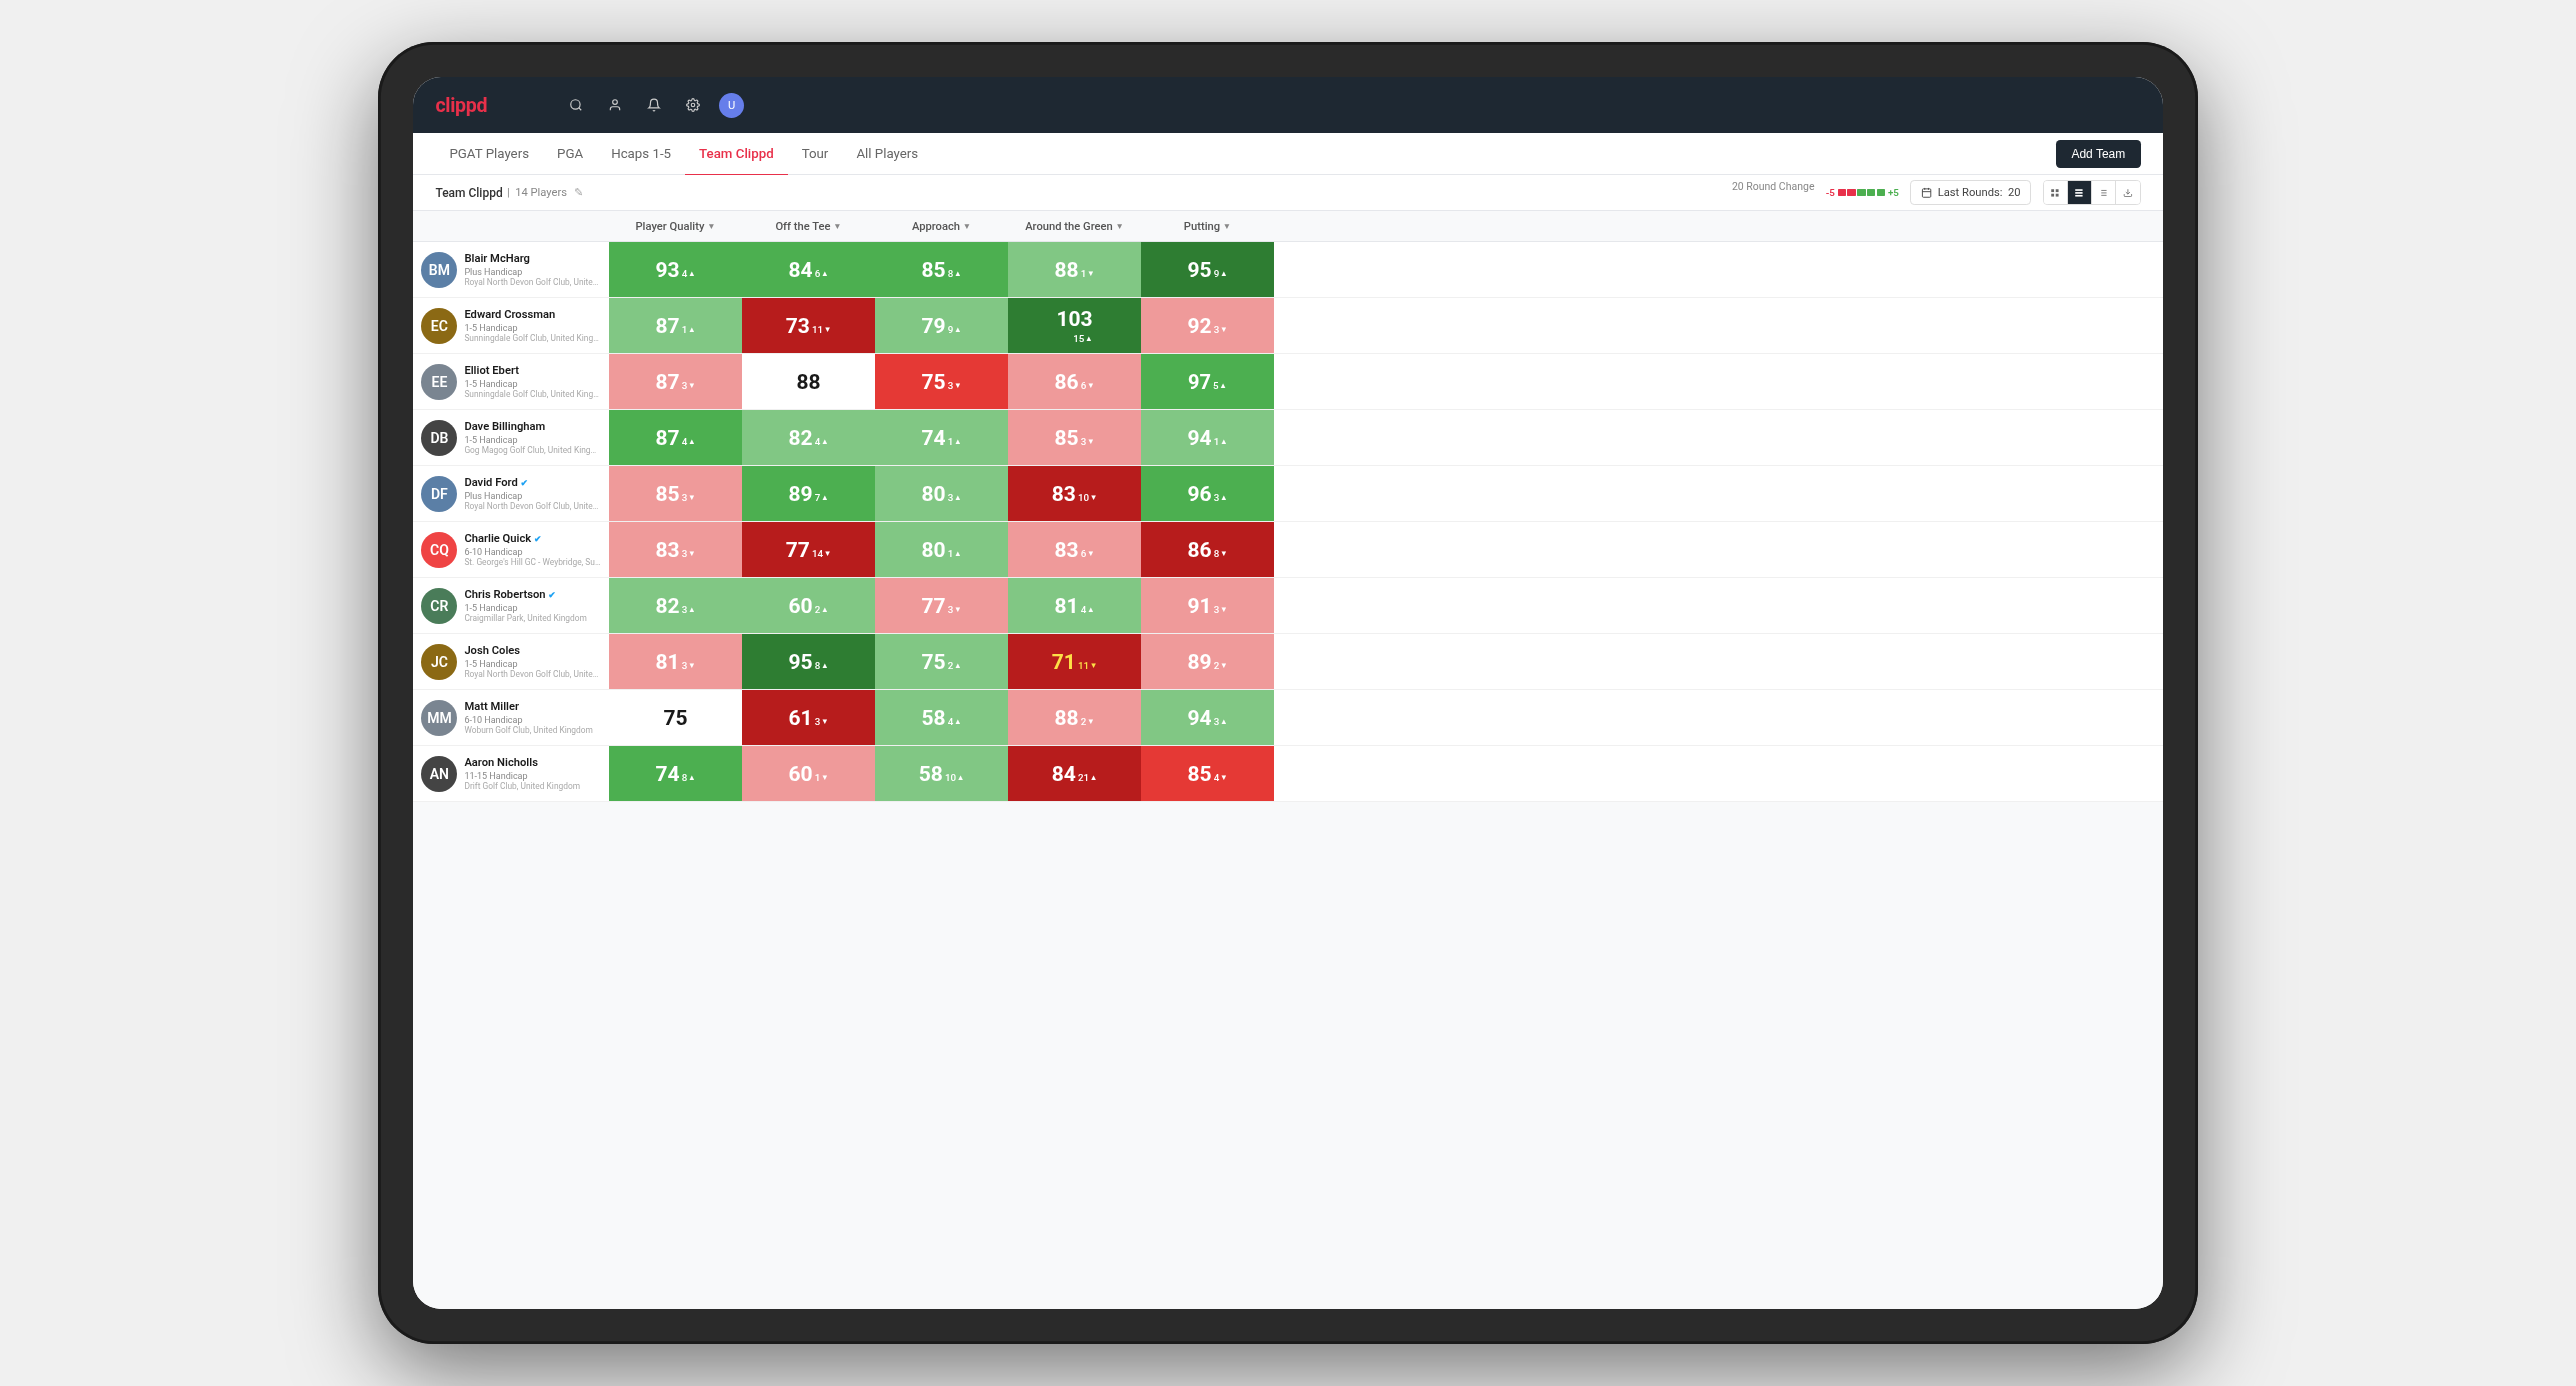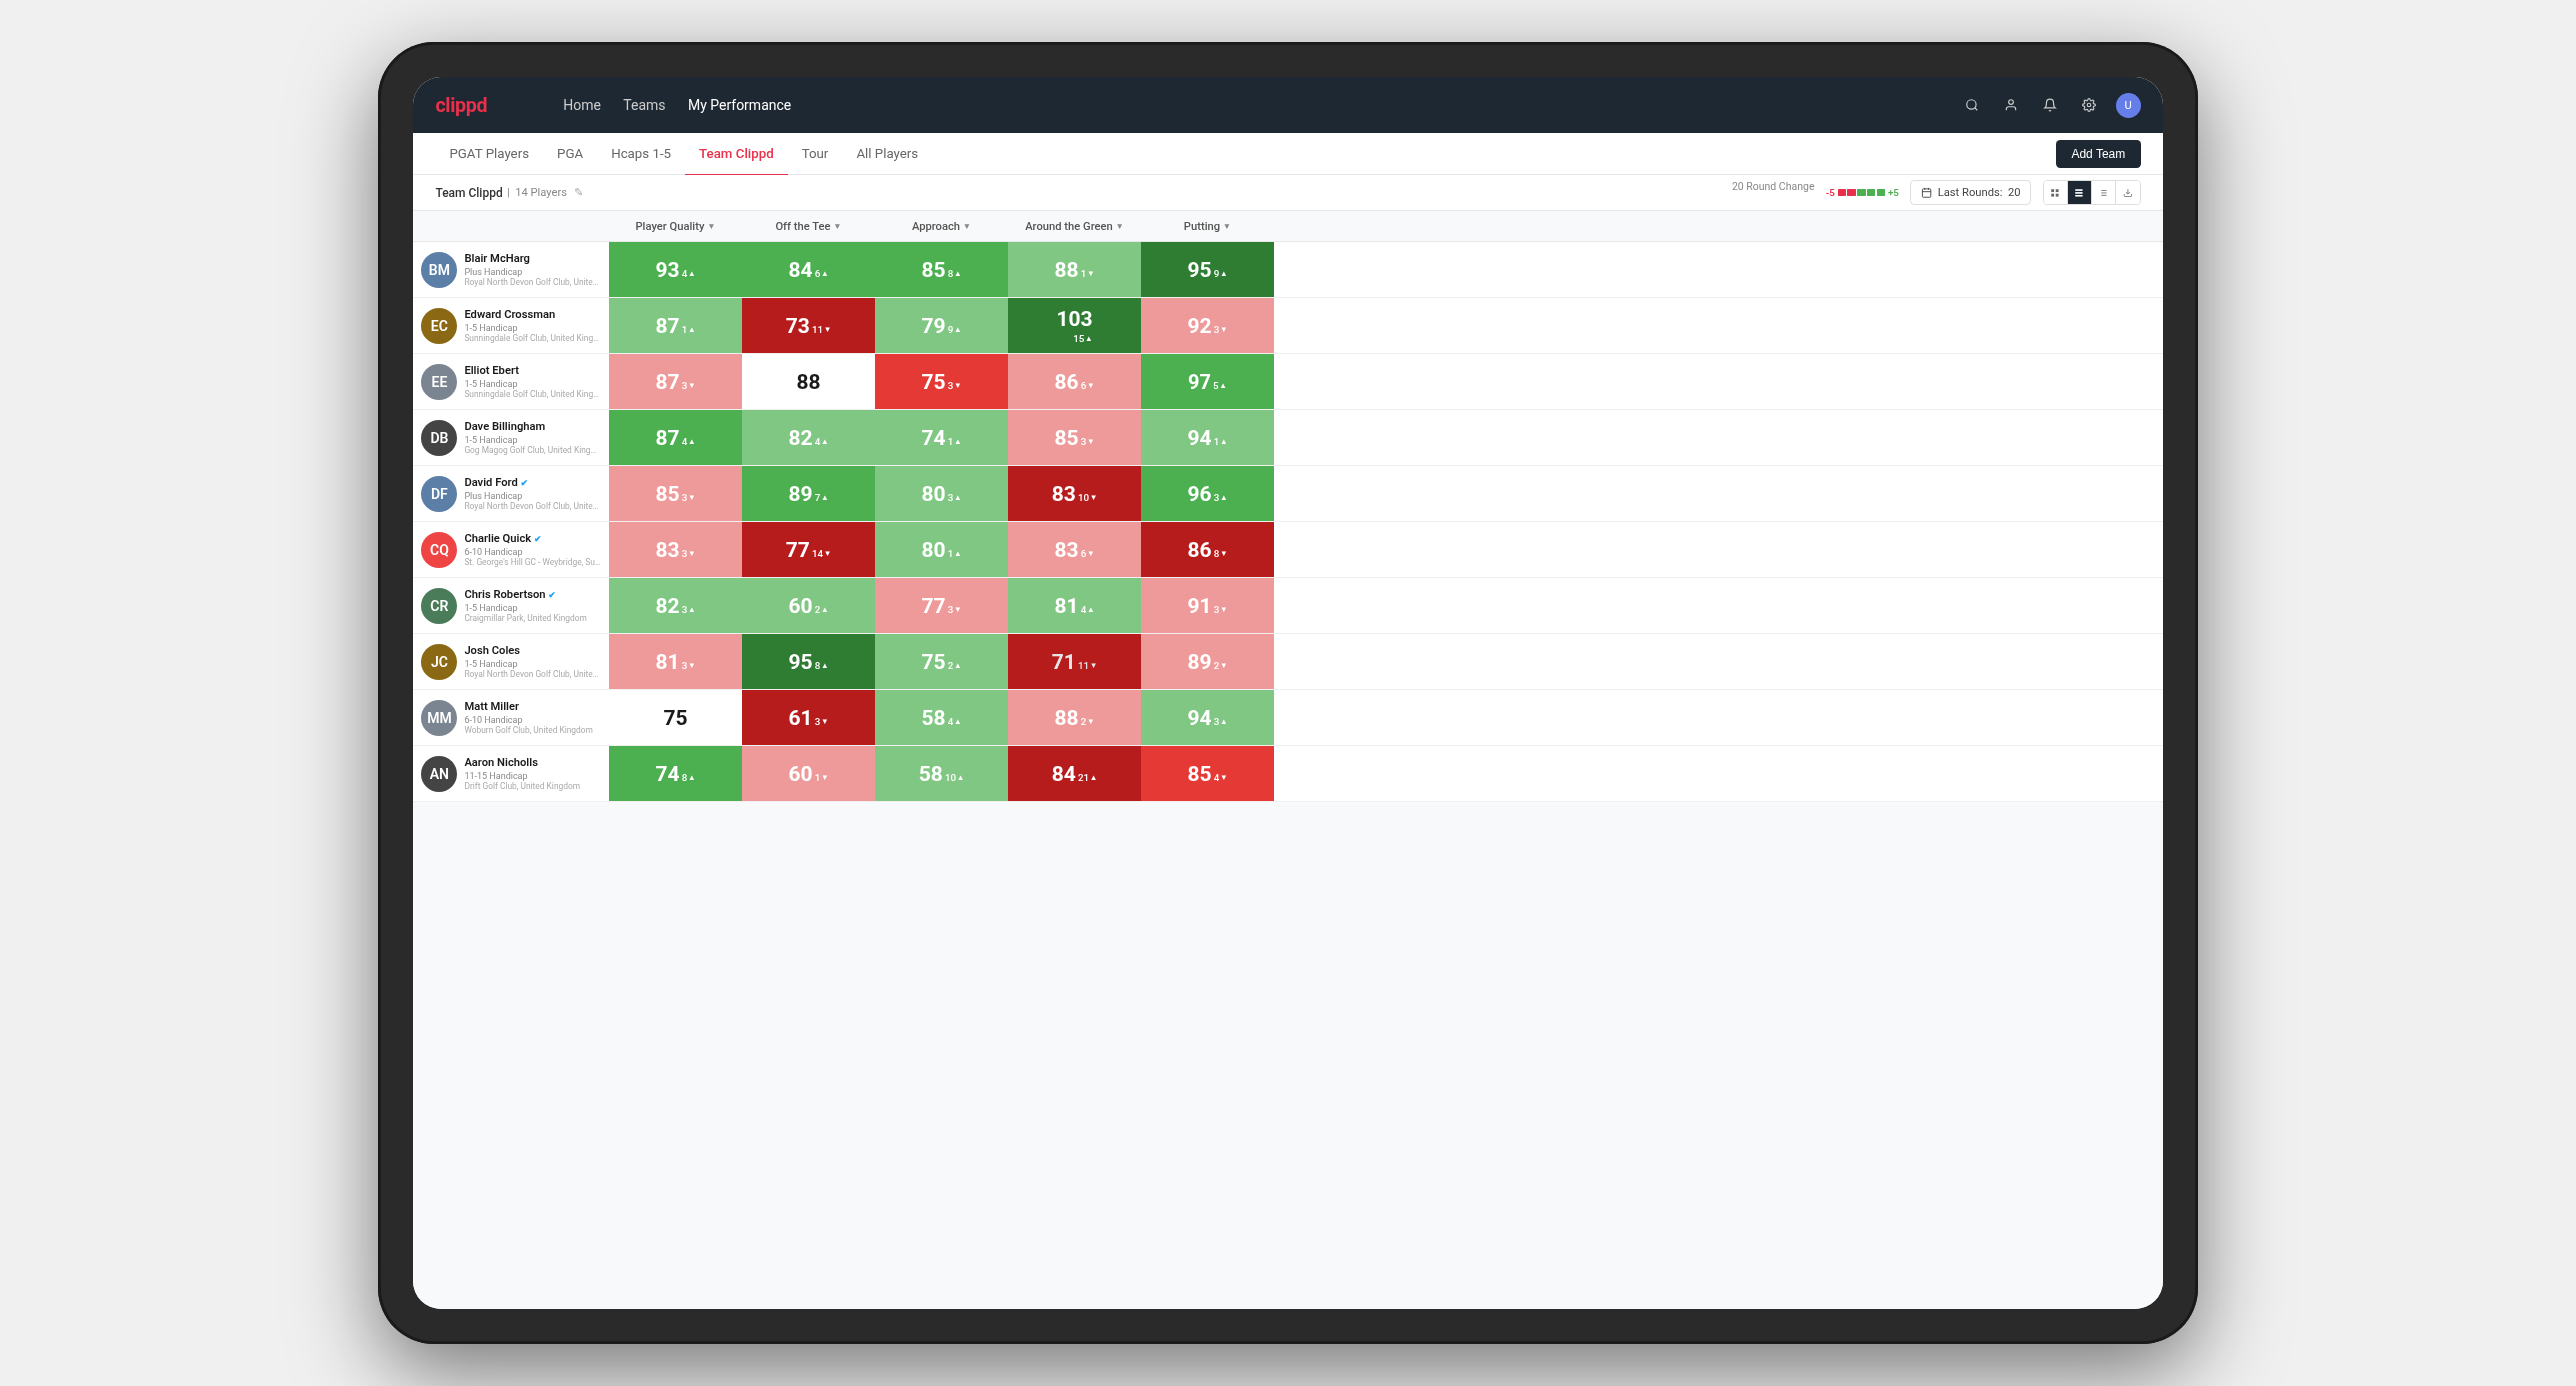--- a/index.html
+++ b/index.html
@@ -361,25 +361,20 @@
   </defs>
   <path d="M 480 20 Q 300 20 80 220" stroke="#c0392b" stroke-width="4" fill="none" marker-end="url(#arrowhead)"></path>
 </svg>
 
 <div class="ipad-frame">
   <div class="ipad-screen">
 
     <div class="navbar">
       <div class="navbar-logo">
         <span>clippd</span>
-      </div>
-      <div class="navbar-nav">
-        <span class="navbar-nav-item">Home</span>
-        <span class="navbar-nav-item">Teams</span>
-        <span class="navbar-nav-item active">My Performance</span>
       </div>
       <div class="navbar-icons">
         <div class="navbar-icon">
           <svg width="14" height="14" viewBox="0 0 24 24" fill="none" stroke="currentColor" stroke-width="2">
               <circle cx="11" cy="11" r="8"></circle>
               <path d="m21 21-4.35-4.35"></path>
             </svg>
         </div>
         <div class="navbar-icon">
           <svg width="14" height="14" viewBox="0 0 24 24" fill="none" stroke="currentColor" stroke-width="2">
@@ -815,21 +810,21 @@
           <span style="font-size:21px; font-weight:700;">95</span>
           <span style="font-size:9.8px; font-weight:500; display:flex; align-items:center; gap:0.7px;">8<span style="font-size:7.7px;">▲</span></span>
         </div>
       </div>
       <div class="score-cell" style="background:#81c784; color:#fff; width:133px; display:flex; align-items:center; justify-content:center; flex-direction:column;">
         <div style="display:flex; align-items:baseline; gap:2.1px;">
           <span style="font-size:21px; font-weight:700;">75</span>
           <span style="font-size:9.8px; font-weight:500; display:flex; align-items:center; gap:0.7px;">2<span style="font-size:7.7px;">▲</span></span>
         </div>
       </div>
-      <div class="score-cell" style="background:#b71c1c; color:#e5e5e5; width:133px; display:flex; align-items:center; justify-content:center; flex-direction:column;">
+      <div class="score-cell" style="background:#b71c1c; color:#fde047; width:133px; display:flex; align-items:center; justify-content:center; flex-direction:column;">
         <div style="display:flex; align-items:baseline; gap:2.1px;">
           <span style="font-size:21px; font-weight:700;">71</span>
           <span style="font-size:9.8px; font-weight:500; display:flex; align-items:center; gap:0.7px;">11<span style="font-size:7.7px;">▼</span></span>
         </div>
       </div>
       <div class="score-cell" style="background:#ef9a9a; color:#fff; width:133px; display:flex; align-items:center; justify-content:center; flex-direction:column;">
         <div style="display:flex; align-items:baseline; gap:2.1px;">
           <span style="font-size:21px; font-weight:700;">89</span>
           <span style="font-size:9.8px; font-weight:500; display:flex; align-items:center; gap:0.7px;">2<span style="font-size:7.7px;">▼</span></span>
         </div>

